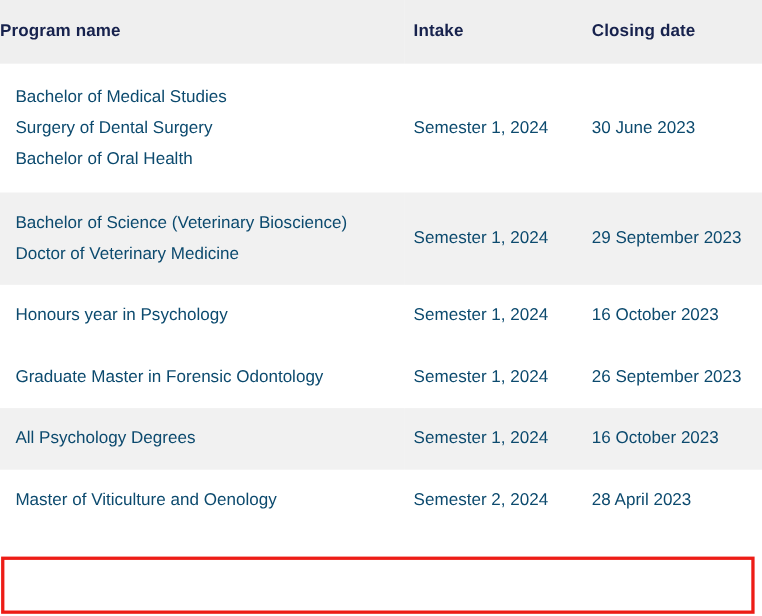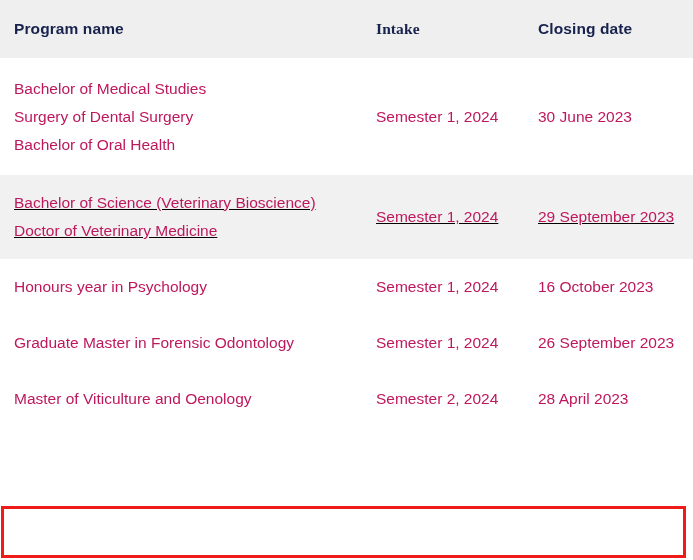--- a/index.html
+++ b/index.html
@@ -42,34 +42,34 @@
   thead th {
     text-align: left;
     vertical-align: middle;
     font-weight: bold;
     color: #17224d;
     font-size: 15.5px;
     padding: 0;
     letter-spacing: 0.1px;
   }
 
-  th.th-program  { padding-left: 14px; }
-  th.th-intake   { padding-left: 8px; font-family: Liberation Serif, serif; }
+  th.th-program  { }
+  th.th-intake   { padding-left: 8px; }
   th.th-closing  { padding-left: 8px; }
 
   tbody tr.data-row {
     background: #ffffff;
   }
   tbody tr.data-row.alt {
     background: #f1f1f1;
   }
 
   tbody td {
     vertical-align: middle;
-    color: #be185d;
+    color: #0c4a6e;
     font-size: 15.5px;
     padding: 0;
     line-height: 28px;
     font-weight: normal;
   }
 
   td.td-program {
     padding-left: 14px;
     padding-top: 14px;
     padding-bottom: 14px;
@@ -77,21 +77,21 @@
   td.td-intake  { padding-left: 8px; white-space: nowrap; }
   td.td-closing { padding-left: 8px; white-space: nowrap; }
 
   .prog-line {
     display: block;
     line-height: 28px;
   }
 
   
   tr.h1 { height: 55px; margin-top: 28px; }
-  tr.h2 { height: 66px; text-decoration: underline; }
+  tr.h2 { height: 66px; }
   tr.h3 { height: 117px; }
 
   
   tr.highlight {
     position: relative;
     padding-left: 28px;
   }
   .highlight-box {
     position: absolute;
     left: 1px;
@@ -147,20 +147,27 @@
           <td class="td-intake">Semester 1, 2024</td>
           <td class="td-closing">16 October 2023</td>
         </tr>
         <tr class="data-row h1">
           <td class="td-program">
             <span class="prog-line">Graduate Master in Forensic Odontology</span>
           </td>
           <td class="td-intake">Semester 1, 2024</td>
           <td class="td-closing">26 September 2023</td>
         </tr>
+        <tr class="data-row alt h1">
+          <td class="td-program">
+            <span class="prog-line">All Psychology Degrees</span>
+          </td>
+          <td class="td-intake">Semester 1, 2024</td>
+          <td class="td-closing">16 October 2023</td>
+        </tr>
         <tr class="data-row highlight h1">
           <td class="td-program">
             <span class="prog-line">Master of Viticulture and Oenology</span>
           </td>
           <td class="td-intake">Semester 2, 2024</td>
           <td class="td-closing">28 April 2023</td>
         </tr>
       </tbody>
   </table>
 

